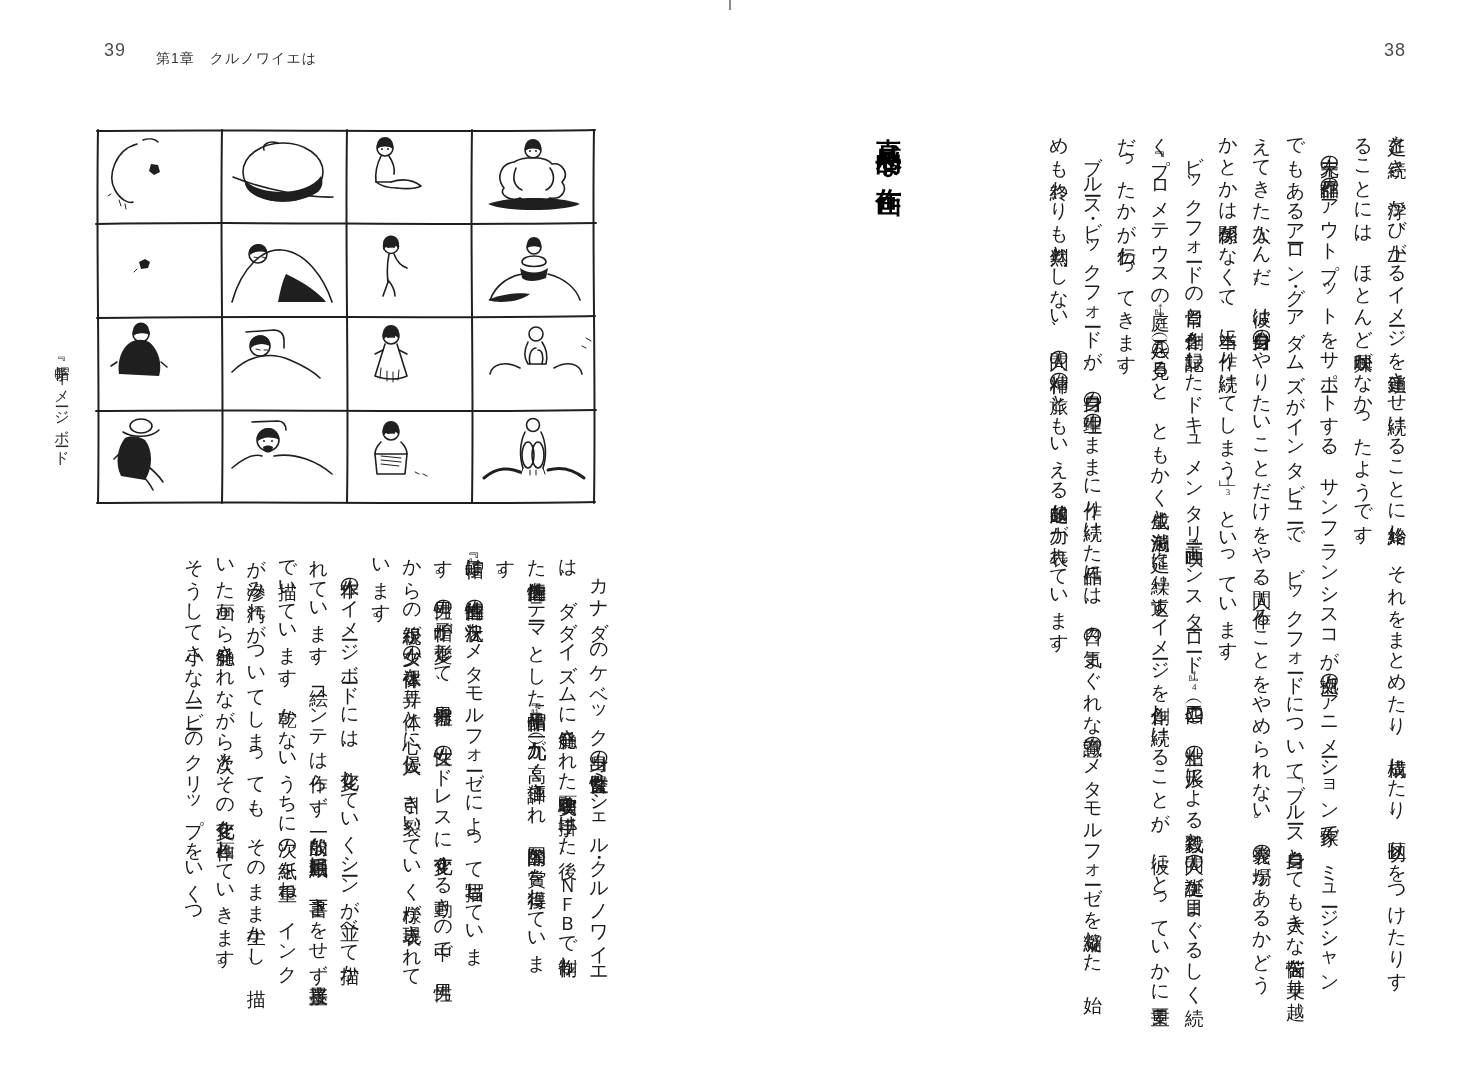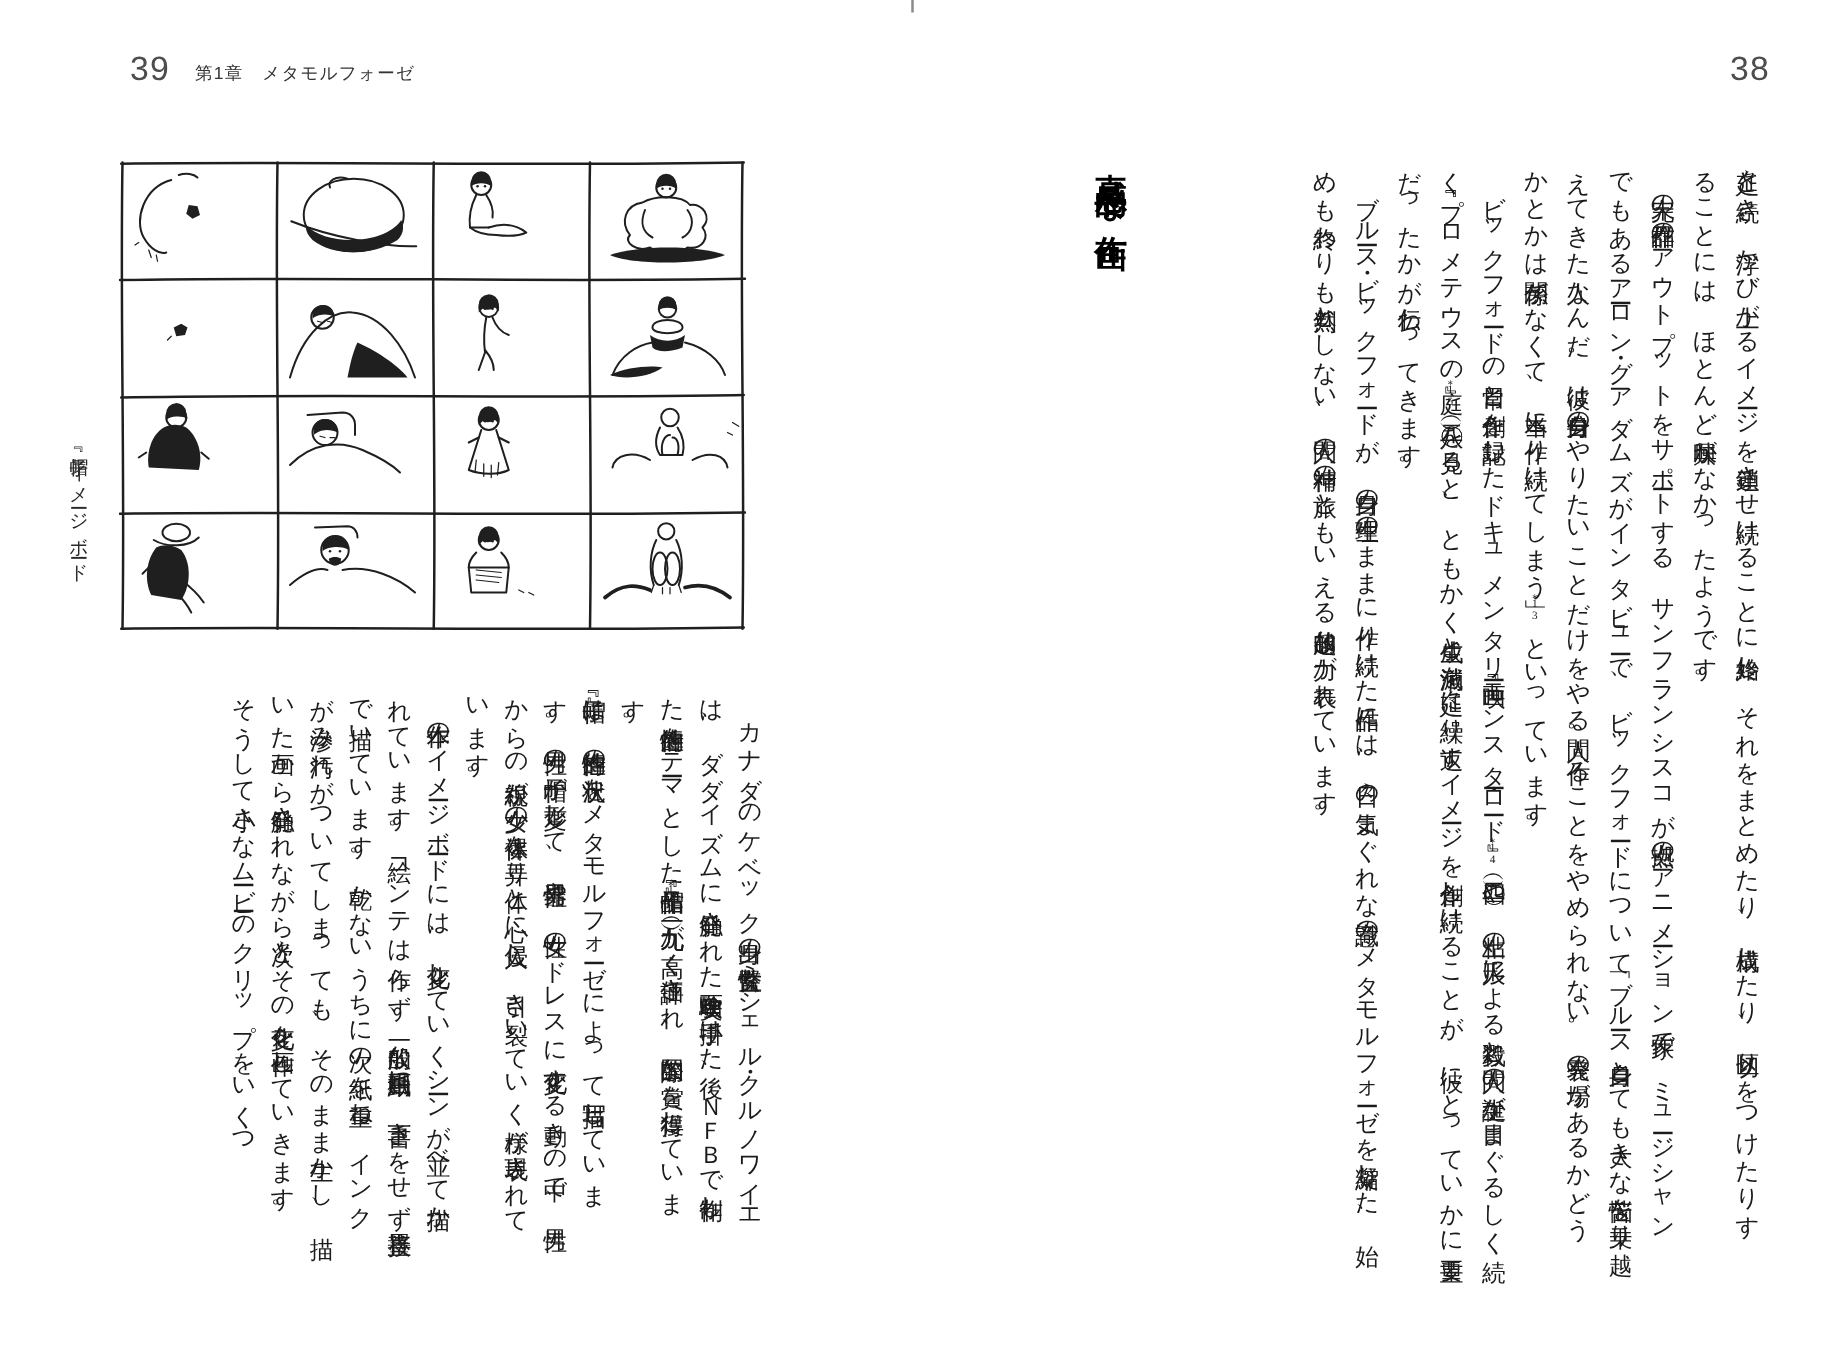--- a/index.html
+++ b/index.html
@@ -50,21 +50,21 @@
     position:absolute;
     left:52px;top:352px;
     writing-mode:vertical-rl;
     font-size:15px;
     letter-spacing:2px;
     color:#2a2a2a;
   }
   .folio{
     position:absolute;
     font-family:"Liberation Sans","DejaVu Sans",sans-serif;
-    font-size:27px;
+    font-size:18px;
     color:#4d4d4d;
     letter-spacing:1px;
   }
   #folio-left{left:104px;top:40px;}
   #folio-right{left:1384px;top:40px;}
   #chapter-header{
     position:absolute;
     left:156px;top:50px;
     font-family:"Liberation Sans","DejaVu Sans",sans-serif;
     font-size:14px;
@@ -90,21 +90,21 @@
   .board .fill{fill:#1f1f1f;stroke:none;}
   .board .thick{stroke-width:3;}
   .board .thin{stroke-width:1;}
 </style>
 </head>
 <body>
 
 <div id="fold-mark"></div>
 
 <div id="folio-left" class="folio">39</div>
-<div id="chapter-header">第1章　メタモルフォーゼ</div>
+<div id="chapter-header">第1章　クルノワイエは</div>
 
 <div id="image-board">
   <svg class="board" width="502" height="378" viewBox="0 0 502 378">
 
     <g>
       <path class="grid" d="M2,3 C160,1 340,5 500,2"></path>
       <path class="grid" d="M1,96 C170,93 330,98 501,95"></path>
       <path class="grid" d="M2,190 C160,187 340,191 500,188"></path>
       <path class="grid" d="M1,283 C170,281 330,285 501,282"></path>
       <path class="grid" d="M2,375 C160,373 340,377 500,374"></path>

